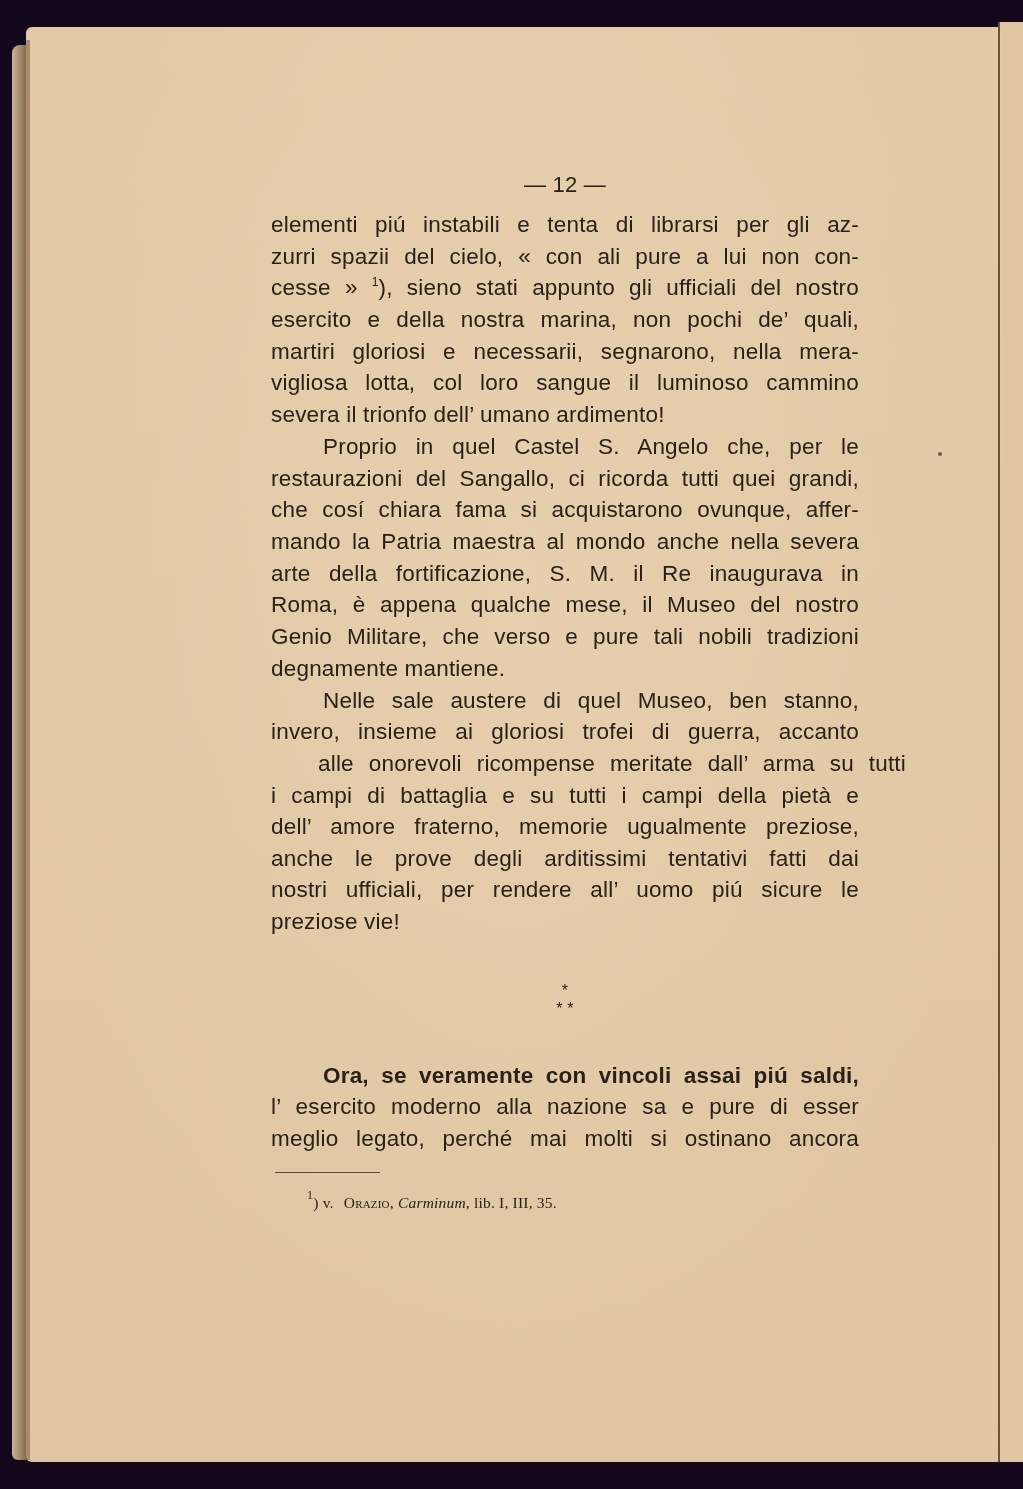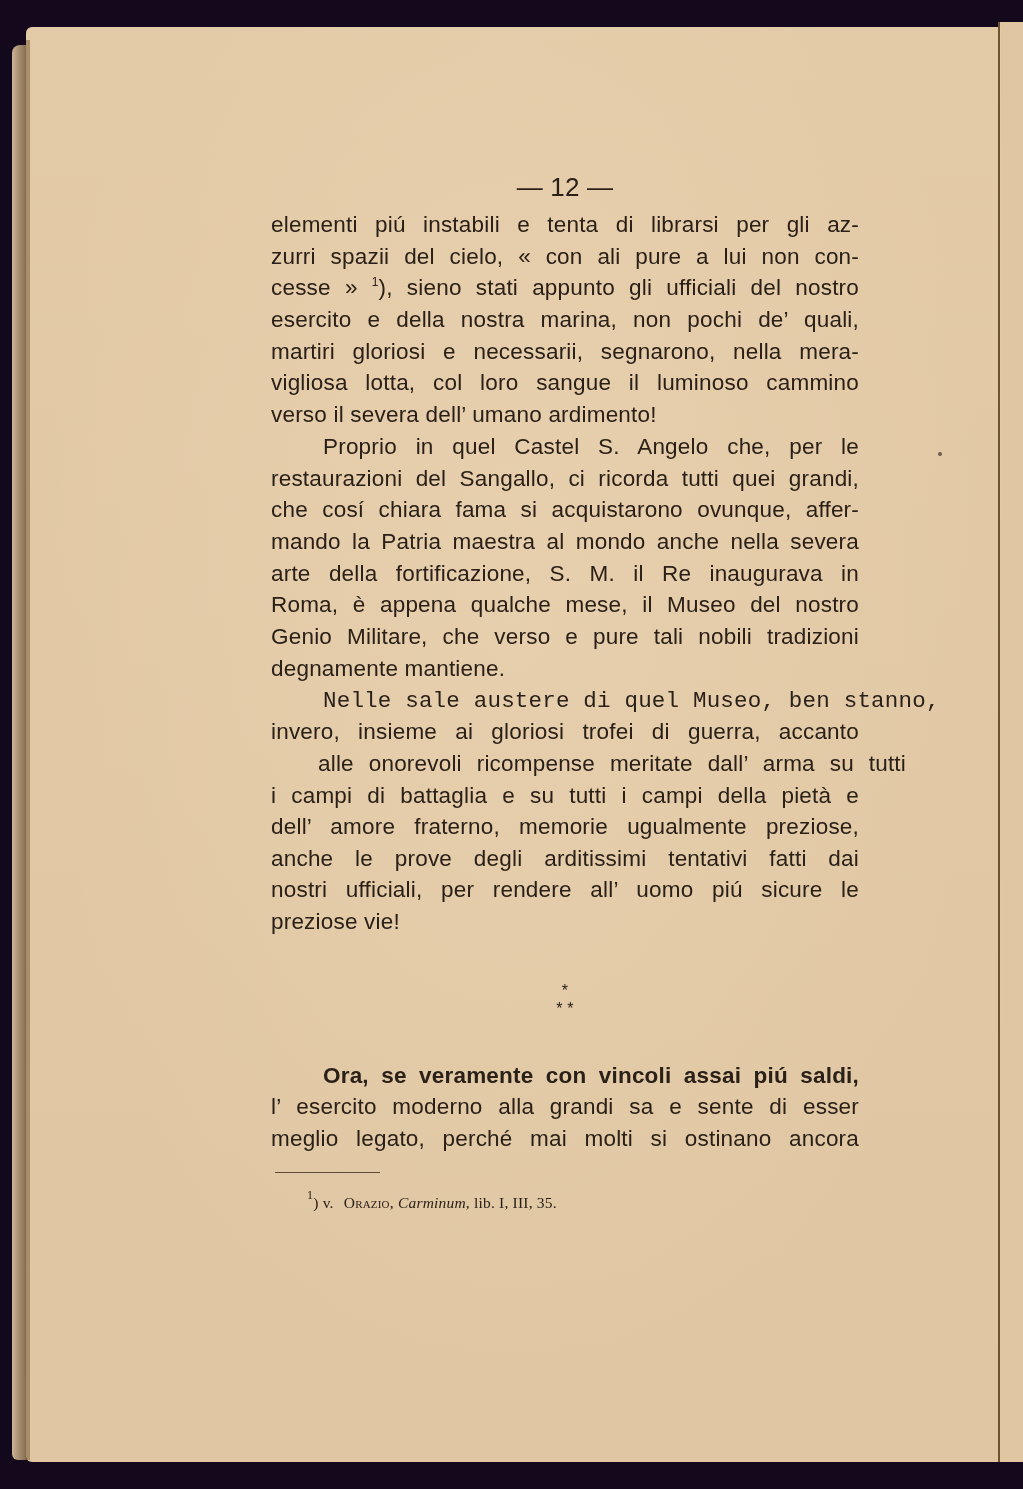--- a/index.html
+++ b/index.html
@@ -73,21 +73,21 @@
       font-family: "Liberation Sans", "DejaVu Sans", sans-serif;
       font-size: 22.5px;
       letter-spacing: 0.2px;
     }
     .page-number {
       position: absolute;
       left: 0;
       top: 4px;
       width: 588px;
       text-align: center;
-      font-size: 26px;
+      font-size: 22px;
       color: #2a2018;
     }
     .line {
       position: absolute;
       left: 0;
       width: 588px;
       white-space: nowrap;
       text-align: justify;
       text-align-last: justify;
       line-height: 26px;
@@ -156,42 +156,42 @@
 
 <div class="text-block">
   <div class="page-number">— 12 —</div>
 
   <div class="line" style="top:44px;">elementi piú instabili e tenta di librarsi per gli az-</div>
   <div class="line" style="top:76px;">zurri spazii del cielo, « con ali pure a lui non con-</div>
   <div class="line" style="top:107px;"><span>cesse » </span><sup class="fn">1</sup><span>), sieno stati appunto gli ufficiali del nostro</span></div>
   <div class="line" style="top:139px;">esercito e della nostra marina, non pochi de’ quali,</div>
   <div class="line" style="top:171px;">martiri gloriosi e necessarii, segnarono, nella mera-</div>
   <div class="line" style="top:202px;">vigliosa lotta, col loro sangue il luminoso cammino</div>
-  <div class="line last" style="top:234px;">verso il severa dell’ umano ardimento!</div>
+  <div class="line last" style="top:234px;">severa il trionfo dell’ umano ardimento!</div>
 
   <div class="line indent" style="top:266px;">Proprio in quel Castel S. Angelo che, per le</div>
   <div class="line" style="top:298px;">restaurazioni del Sangallo, ci ricorda tutti quei grandi,</div>
   <div class="line" style="top:329px;">che cosí chiara fama si acquistarono ovunque, affer-</div>
   <div class="line" style="top:361px;">mando la Patria maestra al mondo anche nella severa</div>
   <div class="line" style="top:393px;">arte della fortificazione, S. M. il Re inaugurava in</div>
   <div class="line" style="top:424px;">Roma, è appena qualche mese, il Museo del nostro</div>
   <div class="line" style="top:456px;">Genio Militare, che verso e pure tali nobili tradizioni</div>
   <div class="line last" style="top:488px;">degnamente mantiene.</div>
 
-  <div class="line indent" style="top:520px;font-family:Liberation Mono, monospace;">Nelle sale austere di quel Museo, ben stanno,</div>
+  <div class="line indent" style="top:520px;">Nelle sale austere di quel Museo, ben stanno,</div>
   <div class="line" style="top:551px;">invero, insieme ai gloriosi trofei di guerra, accanto</div>
   <div class="line" style="top:583px;margin-left:47px;">alle onorevoli ricompense meritate dall’ arma su tutti</div>
   <div class="line" style="top:615px;">i campi di battaglia e su tutti i campi della pietà e</div>
   <div class="line" style="top:646px;">dell’ amore fraterno, memorie ugualmente preziose,</div>
   <div class="line" style="top:678px;">anche le prove degli arditissimi tentativi fatti dai</div>
   <div class="line" style="top:709px;">nostri ufficiali, per rendere all’ uomo piú sicure le</div>
   <div class="line last" style="top:741px;">preziose vie!</div>
 
   <div class="asterism" style="top:816px;">*</div>
   <div class="asterism" style="top:834px;">* *</div>
 
   <div class="line indent" style="top:895px;font-weight:bold;">Ora, se veramente con vincoli assai piú saldi,</div>
-  <div class="line" style="top:926px;">l’ esercito moderno alla grandi sa e sente di esser</div>
+  <div class="line" style="top:926px;">l’ esercito moderno alla nazione sa e pure di esser</div>
   <div class="line" style="top:958px;">meglio legato, perché mai molti si ostinano ancora</div>
 
   <div class="fn-rule" style="top:1004px;"></div>
   <div class="footnote" style="top:1026px;"><sup class="fn">1</sup><span>) v. </span><span class="smallcaps">Orazio</span><span>, </span><span class="italic">Carminum</span><span>, lib. I, III, 35.</span></div>
 </div>
 
 </body></html>

